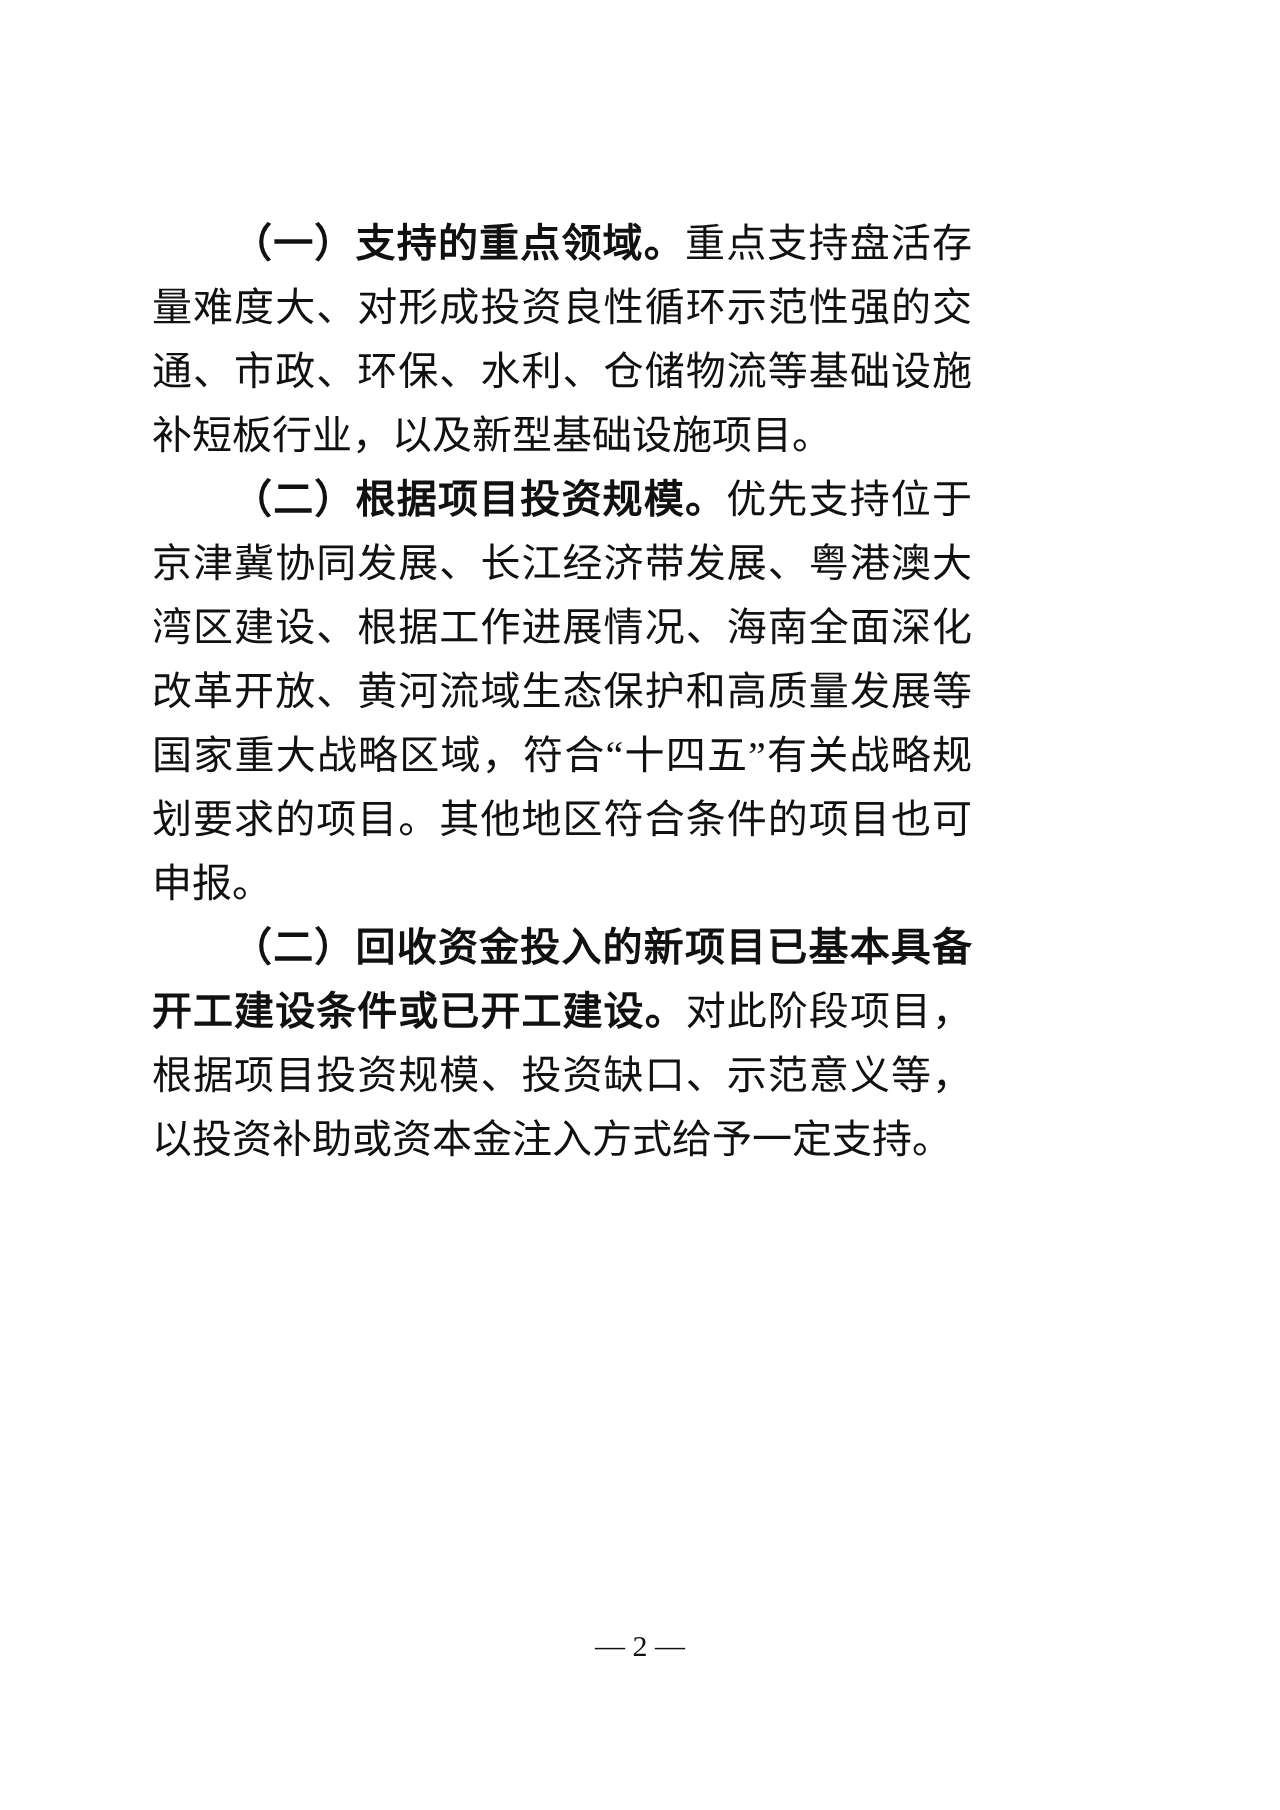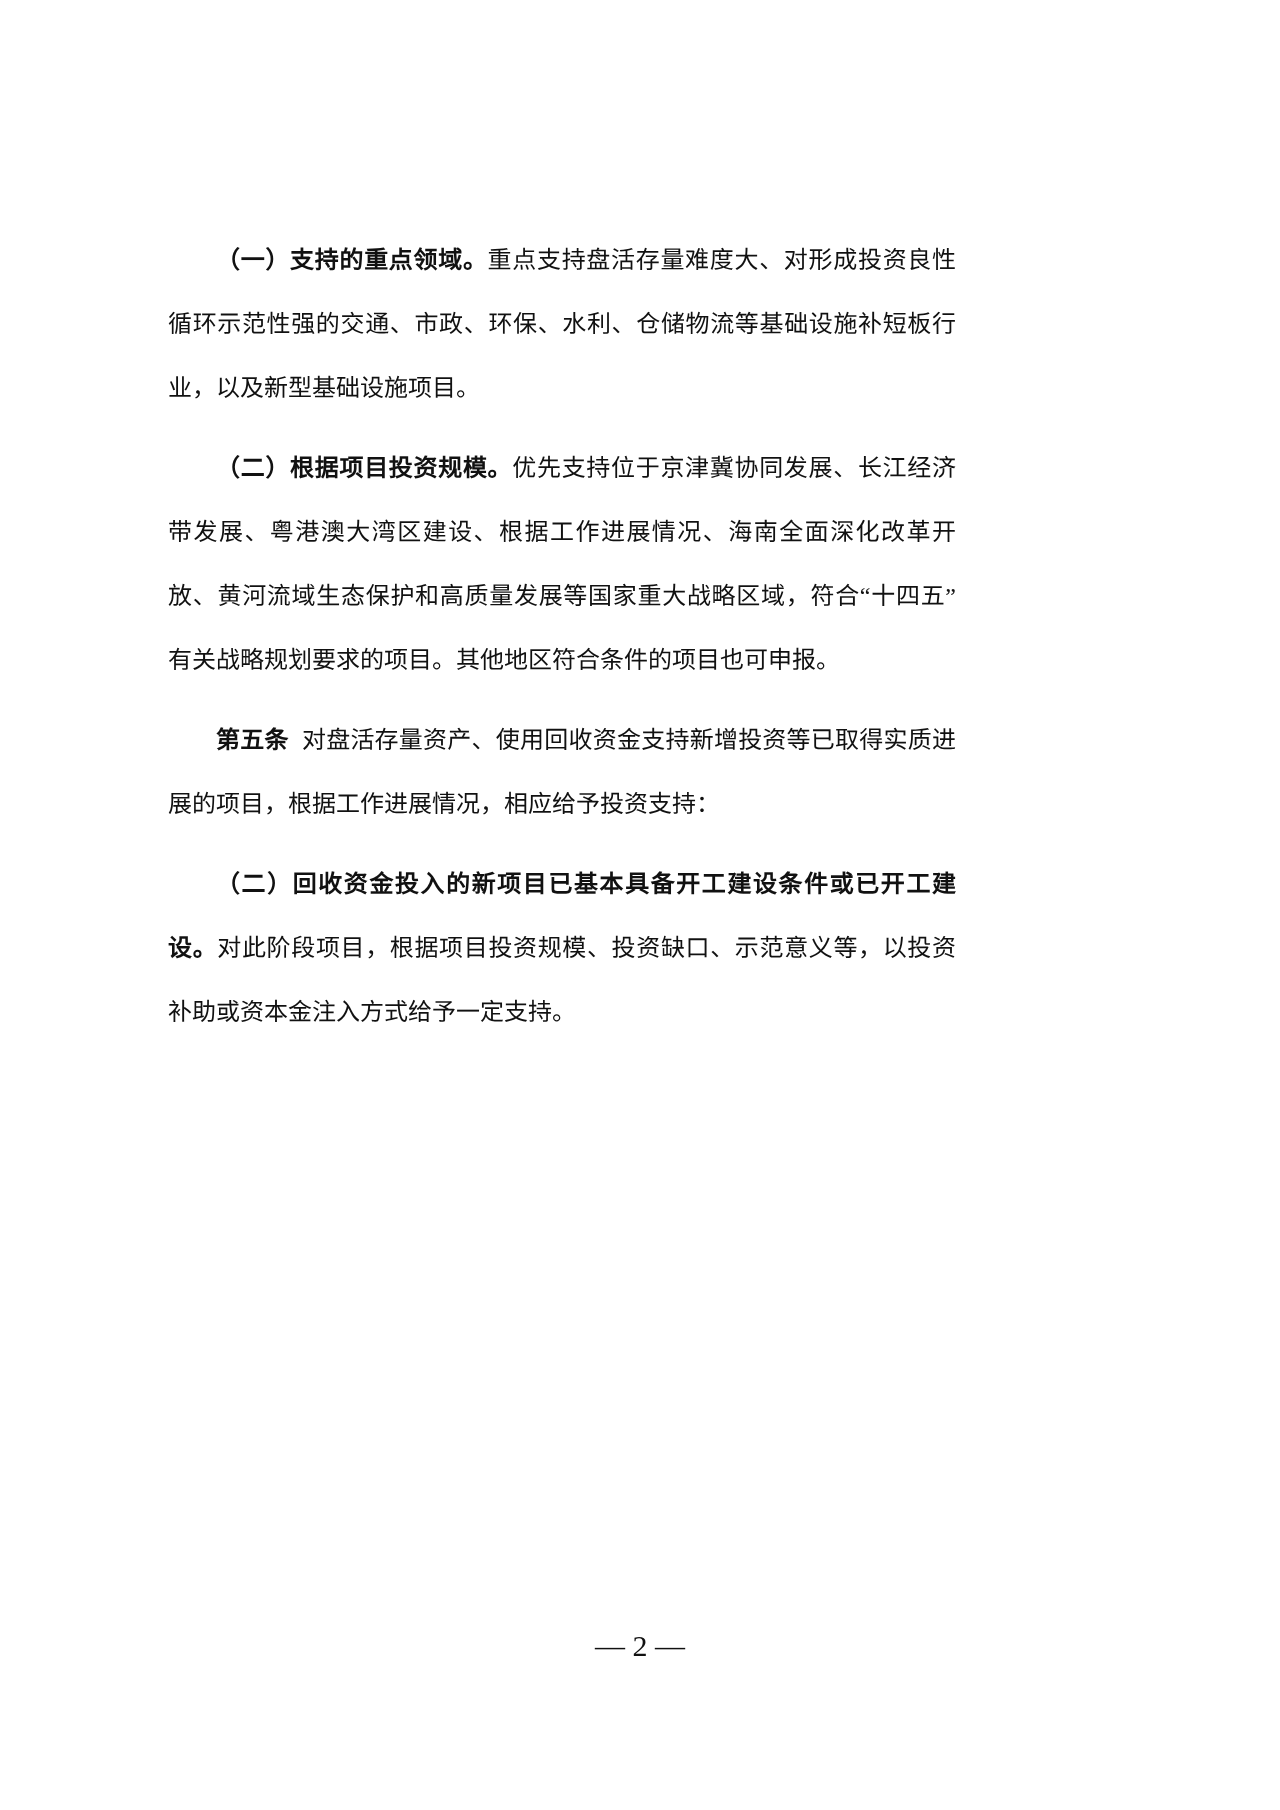--- a/index.html
+++ b/index.html
@@ -16,22 +16,22 @@
     font-family: "Liberation Serif", "DejaVu Serif", serif;
     color: #111111;
   }
   .content {
     position: absolute;
     top: 212px;
     left: 152px;
     width: 820px;
   }
   .para {
-    margin: 16px;
-    font-size: 24px;
+    margin: 0;
+    font-size: 40px;
     line-height: 64px;
     text-align: justify;
     text-justify: inter-ideograph;
     text-indent: 2em;
     word-break: break-all;
   }
   .lead {
     font-weight: 700;
   }
   .lead.spread {
@@ -51,17 +51,16 @@
     color: #111111;
   }
 </style>
 </head>
 <body>
 
 <div class="page">
   <div class="content" id="content">
       <p class="para"><span class="lead">（一）支持的重点领域。</span><span class="body-text">重点支持盘活存量难度大、对形成投资良性循环示范性强的交通、市政、环保、水利、仓储物流等基础设施补短板行业，以及新型基础设施项目。</span></p>
       <p class="para"><span class="lead">（二）根据项目投资规模。</span><span class="body-text">优先支持位于京津冀协同发展、长江经济带发展、粤港澳大湾区建设、根据工作进展情况、海南全面深化改革开放、黄河流域生态保护和高质量发展等国家重大战略区域，符合“十四五”有关战略规划要求的项目。其他地区符合条件的项目也可申报。</span></p>
-      <p class="para"><span class="lead gap">第五条</span><span class="body-text">对盘活存量资产、使用回收资金支持新增投资等已取得实质进展的项目，根据工作进展情况，相应给予投资支持：</span></p>
       <p class="para"><span class="lead">（二）回收资金投入的新项目已基本具备开工建设条件或已开工建设。</span><span class="body-text">对此阶段项目，根据项目投资规模、投资缺口、示范意义等，以投资补助或资本金注入方式给予一定支持。</span></p>
     </div>
   <div class="footer">— 2 —</div>
 </div>
 
 </body></html>

